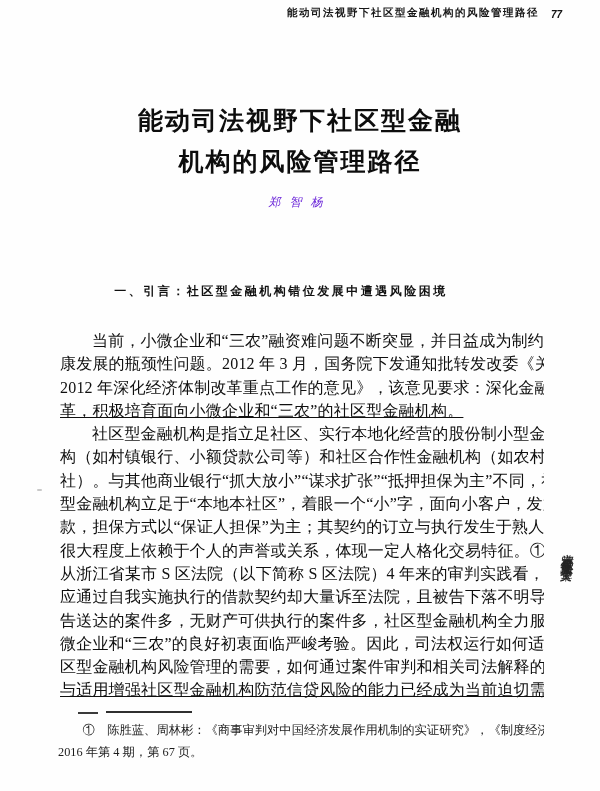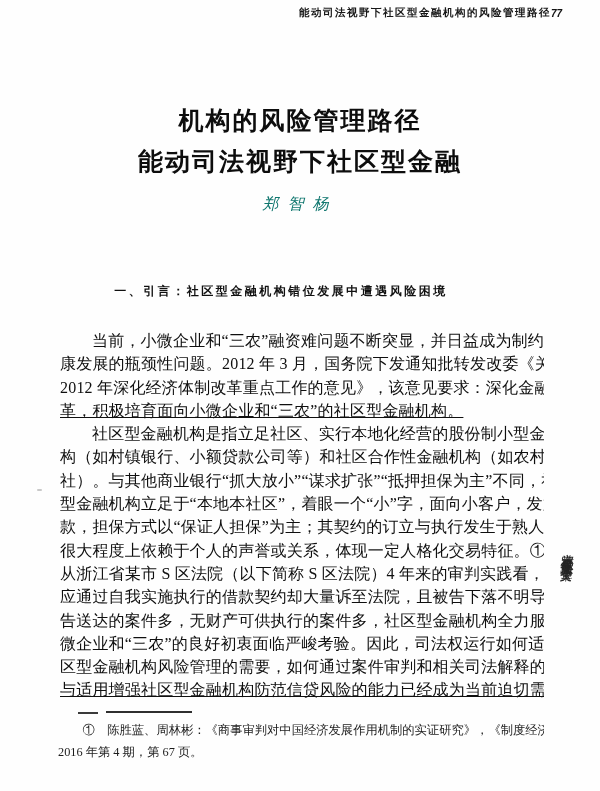--- a/index.html
+++ b/index.html
@@ -9,21 +9,21 @@
     font-family:"Liberation Serif","DejaVu Serif",serif;
     color:#111;
     position:relative;
     overflow:hidden;
   }
   .page{position:absolute;inset:0;background:#fefefe;}
 
   
   .header{
     position:absolute;top:6px;right:38px;
-    display:flex;align-items:center;gap:0;
+    display:flex;align-items:flex-end;gap:12px;
   }
   .running-title{
     font-size:10.5px;font-weight:bold;letter-spacing:1.5px;color:#171717;
   }
   .page-number{
     font-size:10px;font-weight:bold;
     font-family:"Liberation Sans","DejaVu Sans",sans-serif;
     font-style:italic;color:#141414;
   }
 
@@ -31,21 +31,21 @@
   .title-block{
     position:absolute;top:100px;left:0;width:600px;text-align:center;
   }
   .title-line{
     font-size:25px;font-weight:bold;letter-spacing:2px;
     line-height:41px;color:#0d0d0d;
   }
 
   .author{
     position:absolute;top:194px;left:0;width:600px;text-align:center;
-    font-size:16px;font-style:italic;letter-spacing:9px;color:#0f766e;
+    font-size:12px;font-style:italic;letter-spacing:9px;color:#6d28d9;
   }
 
   .section-heading{
     position:absolute;top:283px;left:0;width:562px;text-align:center;
     font-size:12px;font-weight:bold;letter-spacing:2.5px;color:#101010;
   }
 
   
   .body-block{
     position:absolute;top:329px;left:60px;width:484px;
@@ -97,22 +97,22 @@
 <body>
 
 <div class="page">
 
   <div class="header">
     <span class="running-title">能动司法视野下社区型金融机构的风险管理路径</span>
     <span class="page-number">77</span>
   </div>
 
   <div class="title-block">
+    <div class="title-line">能动司法视野下社区型金融</div>
     <div class="title-line">机构的风险管理路径</div>
-    <div class="title-line">能动司法视野下社区型金融</div>
   </div>
 
   <div class="author">郑智杨</div>
 
   <div class="section-heading">一、引言：社区型金融机构错位发展中遭遇风险困境</div>
 
   <div class="body-block">
     <div class="paragraph">
         <div class="body-line">当前，小微企业和“三农”融资难问题不断突显，并日益成为制约其健</div>
         <div class="body-line">康发展的瓶颈性问题。2012 年 3 月，国务院下发通知批转发改委《关于</div>

